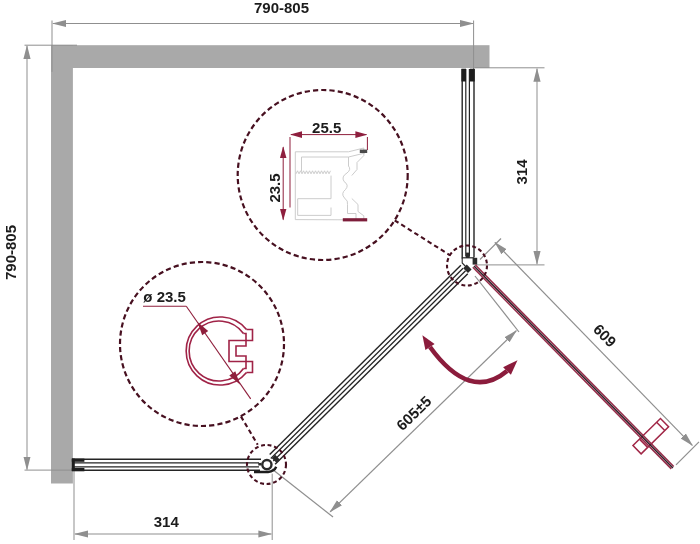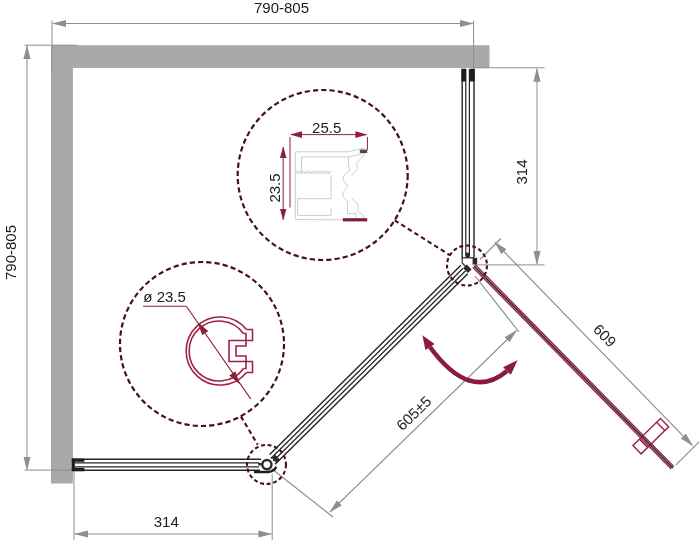--- a/index.html
+++ b/index.html
@@ -1,17 +1,17 @@
 <!DOCTYPE html>
 <html><head>
 <meta charset="utf-8">
 <style>
   html,body{margin:0;padding:0;background:#ffffff;}
   .page{width:700px;height:544px;position:relative;overflow:hidden;
-        font-family:"Liberation Sans", sans-serif;}
+        font-family:"Liberation Sans", sans-serif;font-weight:bold;}
   svg{display:block;}
   text{fill:#1c1c1c;font-family:"Liberation Sans", sans-serif;font-size:15px;}
 </style>
 </head>
 <body>
 <div class="page">
 <svg width="700" height="544" viewBox="0 0 700 544">
   <defs>
     <marker id="ga" markerWidth="14" markerHeight="10" refX="13" refY="5" orient="auto-start-reverse" markerUnits="userSpaceOnUse">
       <path d="M14,5 L0,1.4 L0,8.6 Z" fill="#8f8f8f"></path>

